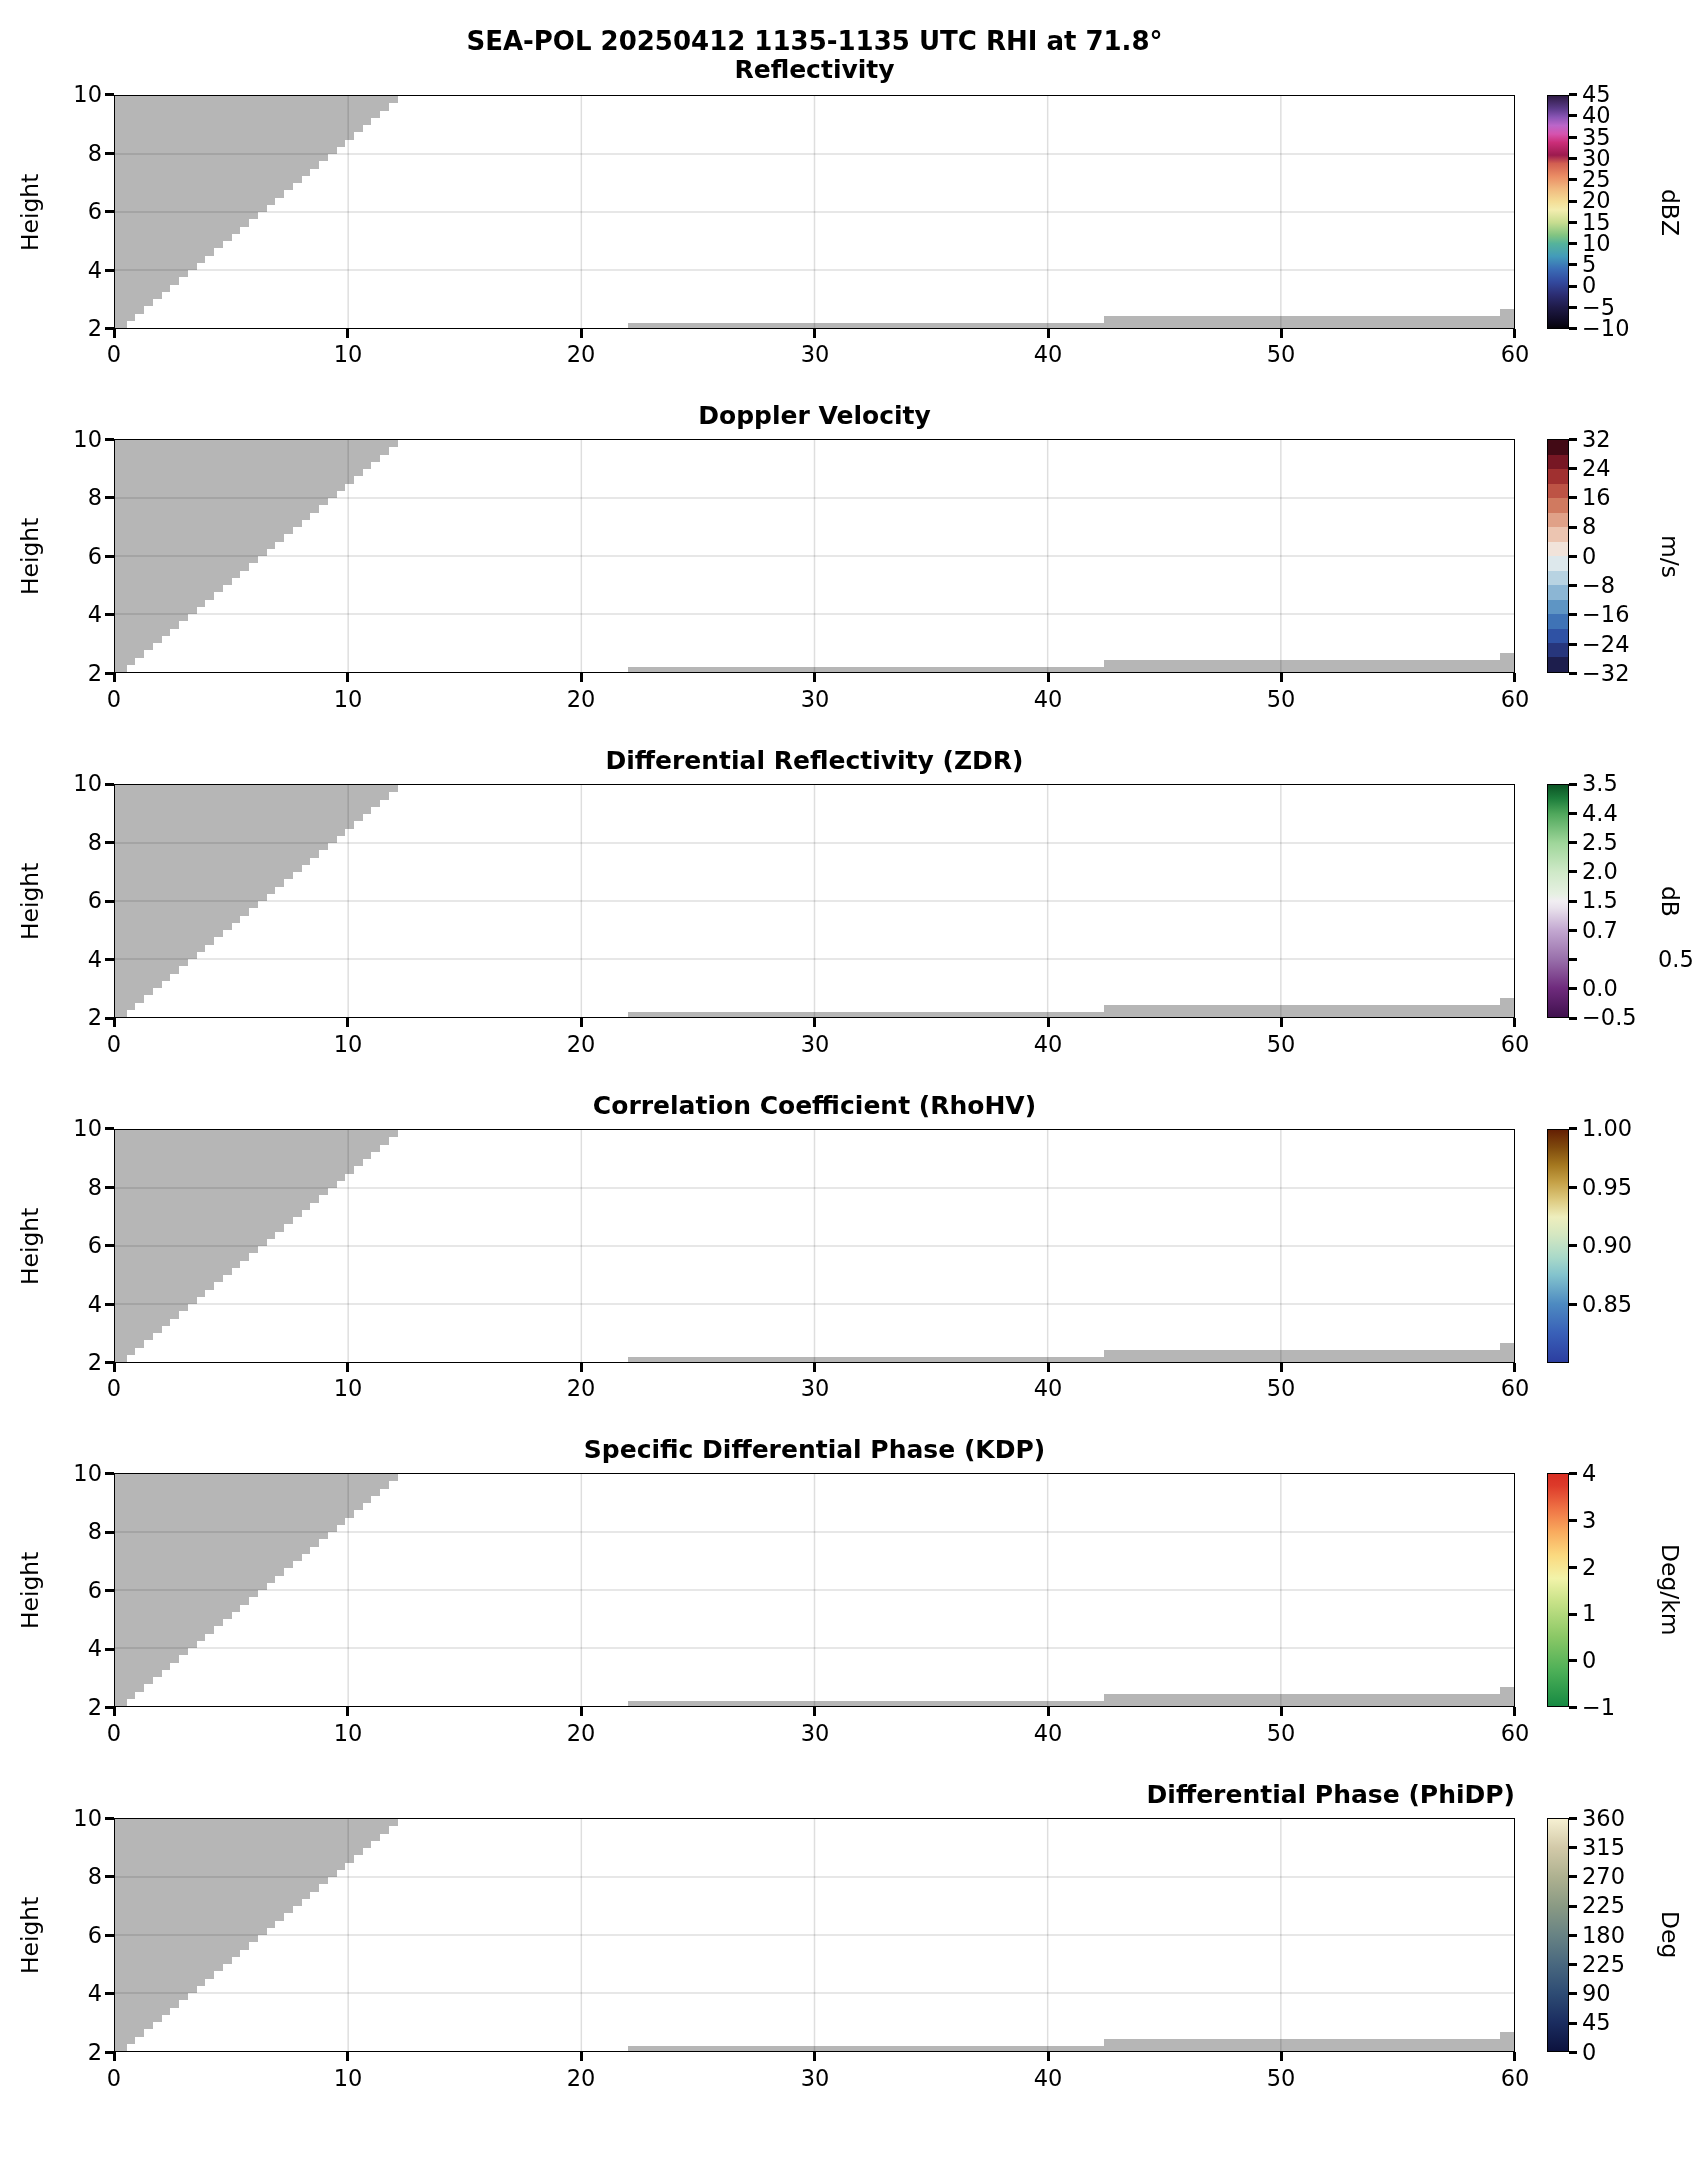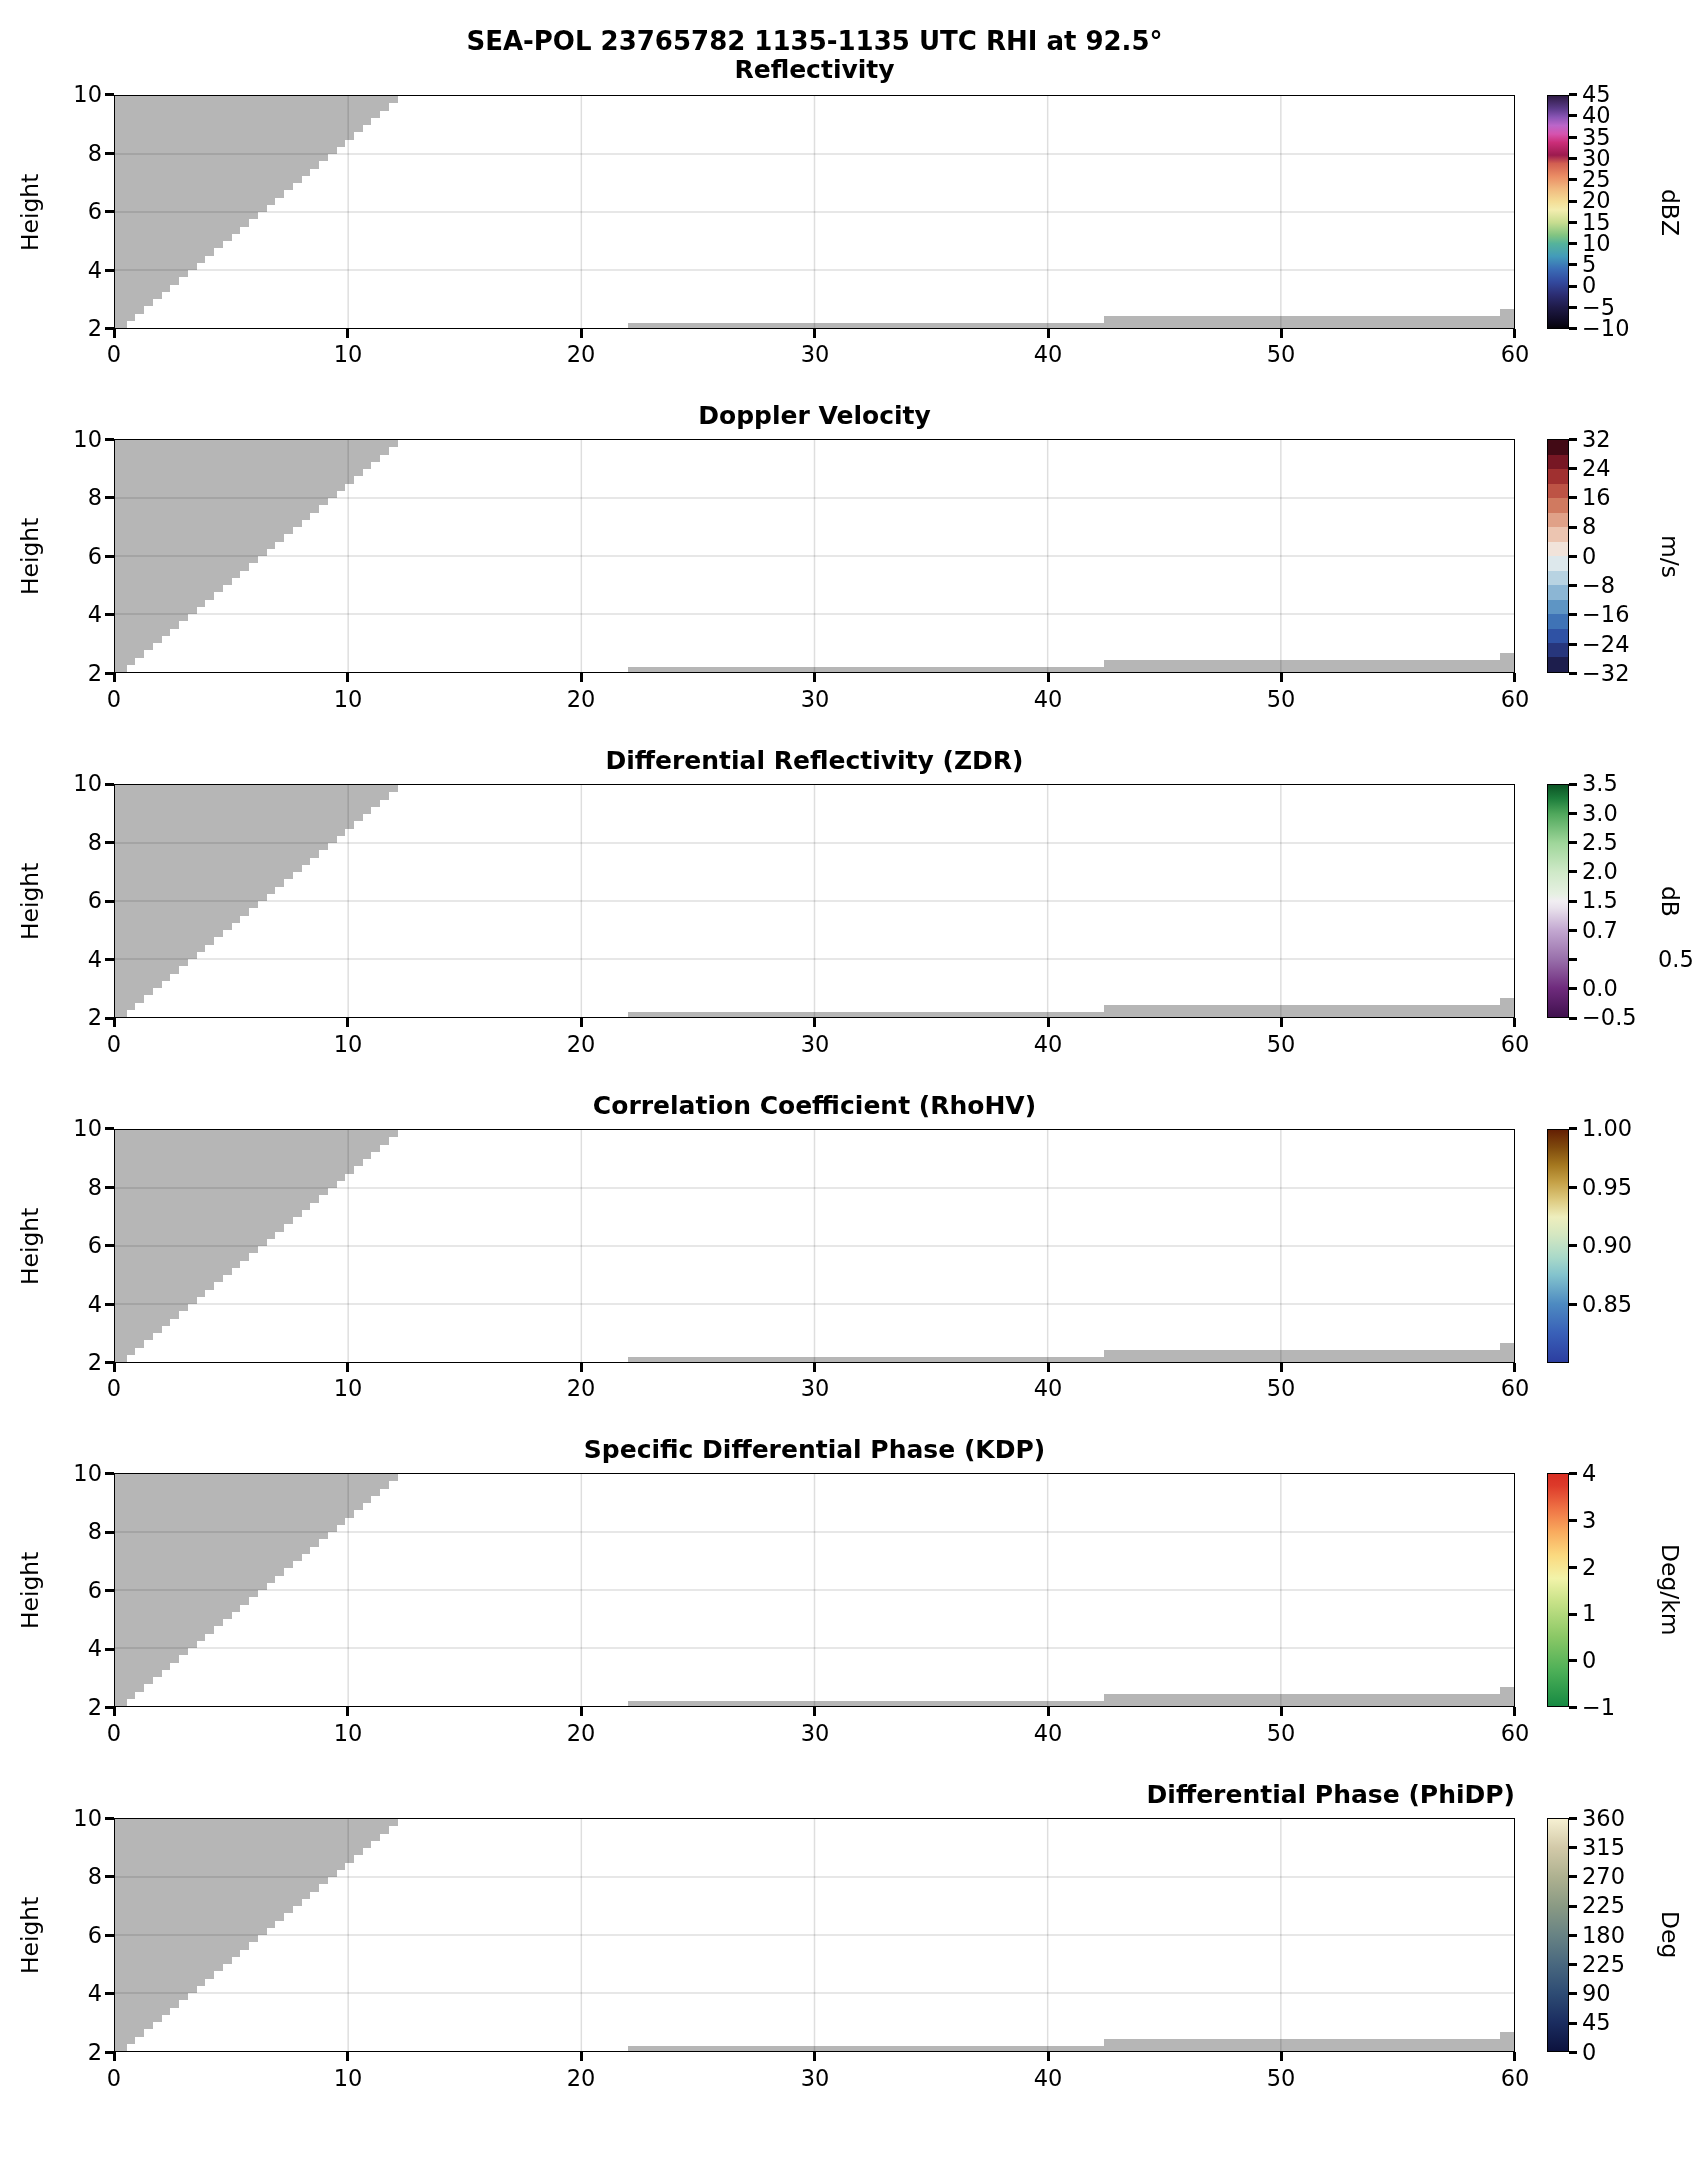--- a/index.html
+++ b/index.html
@@ -18,21 +18,21 @@
   .axislabel{font-size:23.4px;}
   .vert-ccw{writing-mode:vertical-rl;transform:rotate(180deg);text-align:center;}
   .vert-cw{writing-mode:vertical-rl;text-align:center;}
   .cbar{box-sizing:border-box;border:1.8px solid #000;}
   .centerbox{display:flex;align-items:center;justify-content:center;}
 </style>
 </head>
 <body>
 
 <div id="figure">
-  <div class="abs suptitle" style="left:114px;top:27px;width:1401px;">SEA-POL 23765782 1135-1135 UTC RHI at 92.5°</div>
+  <div class="abs suptitle" style="left:114px;top:27px;width:1401px;">SEA-POL 20250412 1135-1135 UTC RHI at 71.8°</div>
   <div id="panels">
       <div class="abs ptitle" style="left: 114px; top: 57px; width: 1401px;">Reflectivity</div>
       <div class="abs plot" style="left: 114px; top: 95px; width: 1401px; height: 234px;">
         <svg viewBox="0 0 60 8" preserveAspectRatio="none">
           <path d="M0,8 L0.5,8 L0.500,7.750 L0.875,7.750 L0.875,7.500 L1.250,7.500 L1.250,7.250 L1.625,7.250 L1.625,7.000 L2.000,7.000 L2.000,6.750 L2.375,6.750 L2.375,6.500 L2.750,6.500 L2.750,6.250 L3.125,6.250 L3.125,6.000 L3.500,6.000 L3.500,5.750 L3.875,5.750 L3.875,5.500 L4.250,5.500 L4.250,5.250 L4.625,5.250 L4.625,5.000 L5.000,5.000 L5.000,4.750 L5.375,4.750 L5.375,4.500 L5.750,4.500 L5.750,4.250 L6.125,4.250 L6.125,4.000 L6.500,4.000 L6.500,3.750 L6.875,3.750 L6.875,3.500 L7.250,3.500 L7.250,3.250 L7.625,3.250 L7.625,3.000 L8.000,3.000 L8.000,2.750 L8.375,2.750 L8.375,2.500 L8.750,2.500 L8.750,2.250 L9.125,2.250 L9.125,2.000 L9.500,2.000 L9.500,1.750 L9.875,1.750 L9.875,1.500 L10.250,1.500 L10.250,1.250 L10.625,1.250 L10.625,1.000 L11.000,1.000 L11.000,0.750 L11.375,0.750 L11.375,0.500 L11.750,0.500 L11.750,0.250 L12.125,0.250 L12.125,0.000 L12.500,0.000 L0,0 Z" fill="#b6b6b6" shape-rendering="crispEdges"></path>
           <rect x="22" y="7.83" width="20.4" height="0.16999999999999993" fill="#b6b6b6" shape-rendering="crispEdges"></rect>
           <rect x="42.4" y="7.6" width="17" height="0.3999999999999999" fill="#b6b6b6" shape-rendering="crispEdges"></rect>
           <rect x="59.4" y="7.35" width="0.6000000000000014" height="0.6499999999999999" fill="#b6b6b6" shape-rendering="crispEdges"></rect>
           <line x1="10" y1="0" x2="10" y2="8" stroke="rgba(0,0,0,0.13)" stroke-width="1.5" vector-effect="non-scaling-stroke"></line>
           <line x1="20" y1="0" x2="20" y2="8" stroke="rgba(0,0,0,0.13)" stroke-width="1.5" vector-effect="non-scaling-stroke"></line>
@@ -196,21 +196,21 @@
       <div class="abs ticklab ylab" style="left: 36px; top: 887px; width: 66px;">6</div>
       <div class="abs tickmark" style="left: 105px; top: 841px; width: 9px; height: 2.7px;"></div>
       <div class="abs ticklab ylab" style="left: 36px; top: 829px; width: 66px;">8</div>
       <div class="abs tickmark" style="left: 105px; top: 783px; width: 9px; height: 2.7px;"></div>
       <div class="abs ticklab ylab" style="left: 36px; top: 770px; width: 66px;">10</div>
       <div class="abs axislabel vert-ccw centerbox" style="left: 14.4px; top: 784px; width: 31px; height: 234px;">Height</div>
       <div class="abs cbar" style="left: 1547px; top: 784px; width: 21.6px; height: 234px; background: linear-gradient(to top, rgb(64, 17, 78) 0%, rgb(111, 43, 125) 12.5%, rgb(153, 112, 171) 25%, rgb(195, 168, 209) 37.5%, rgb(233, 226, 236) 47%, rgb(241, 238, 242) 50%, rgb(230, 240, 226) 53%, rgb(207, 233, 200) 62.5%, rgb(159, 214, 154) 75%, rgb(80, 168, 92) 87.5%, rgb(30, 126, 60) 94%, rgb(11, 84, 37) 100%);"></div>
       <div class="abs tickmark" style="left: 1569px; top: 783px; width: 8px; height: 2.7px;"></div>
       <div class="abs ticklab cblab" style="left: 1582px; top: 770px; width: 99px;">3.5</div>
       <div class="abs tickmark" style="left: 1569px; top: 812px; width: 8px; height: 2.7px;"></div>
-      <div class="abs ticklab cblab" style="left: 1582px; top: 800px; width: 99px;">3.0</div>
+      <div class="abs ticklab cblab" style="left: 1582px; top: 800px; width: 99px;">4.4</div>
       <div class="abs tickmark" style="left: 1569px; top: 841px; width: 8px; height: 2.7px;"></div>
       <div class="abs ticklab cblab" style="left: 1582px; top: 829px; width: 99px;">2.5</div>
       <div class="abs tickmark" style="left: 1569px; top: 870px; width: 8px; height: 2.7px;"></div>
       <div class="abs ticklab cblab" style="left: 1582px; top: 858px; width: 99px;">2.0</div>
       <div class="abs tickmark" style="left: 1569px; top: 900px; width: 8px; height: 2.7px;"></div>
       <div class="abs ticklab cblab" style="left: 1582px; top: 887px; width: 99px;">1.5</div>
       <div class="abs tickmark" style="left: 1569px; top: 929px; width: 8px; height: 2.7px;"></div>
       <div class="abs ticklab cblab" style="left: 1582px; top: 917px; width: 99px;">0.7</div>
       <div class="abs tickmark" style="left: 1569px; top: 958px; width: 8px; height: 2.7px;"></div>
       <div class="abs ticklab cblab" style="left: 1658px; top: 946px; width: 99px;">0.5</div>

